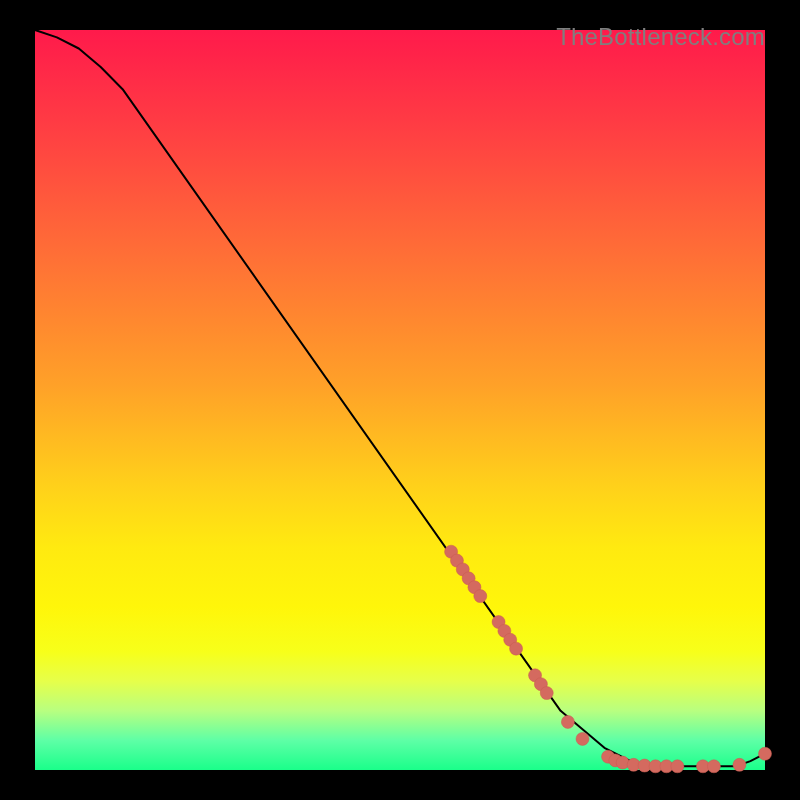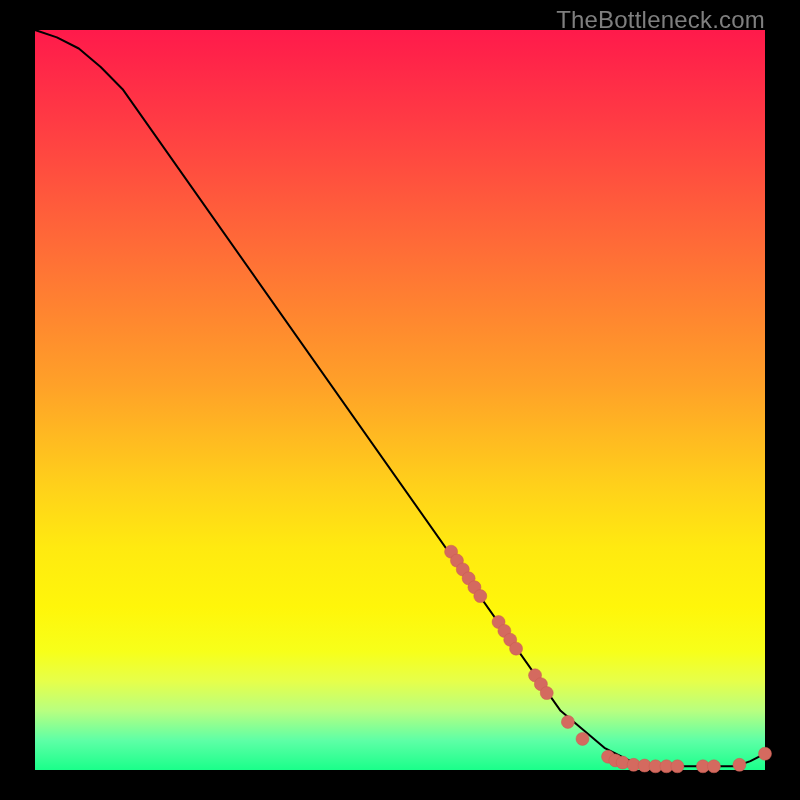--- a/index.html
+++ b/index.html
@@ -33,21 +33,21 @@
       #fff60a 78%,
       #f7ff1a 84%,
       #e6ff4a 88%,
       #b8ff80 92%,
       #5effa6 96%,
       #1aff8a 100%
     );
   }
   .watermark {
     position: absolute;
-    top: 6px;
+    top: 23px;
     right: 35px;
     color: #7f7f7f;
     font-size: 24px;
     font-weight: 500;
     letter-spacing: 0.2px;
     user-select: none;
   }
   svg.curve {
     position: absolute;
     left: 0;

